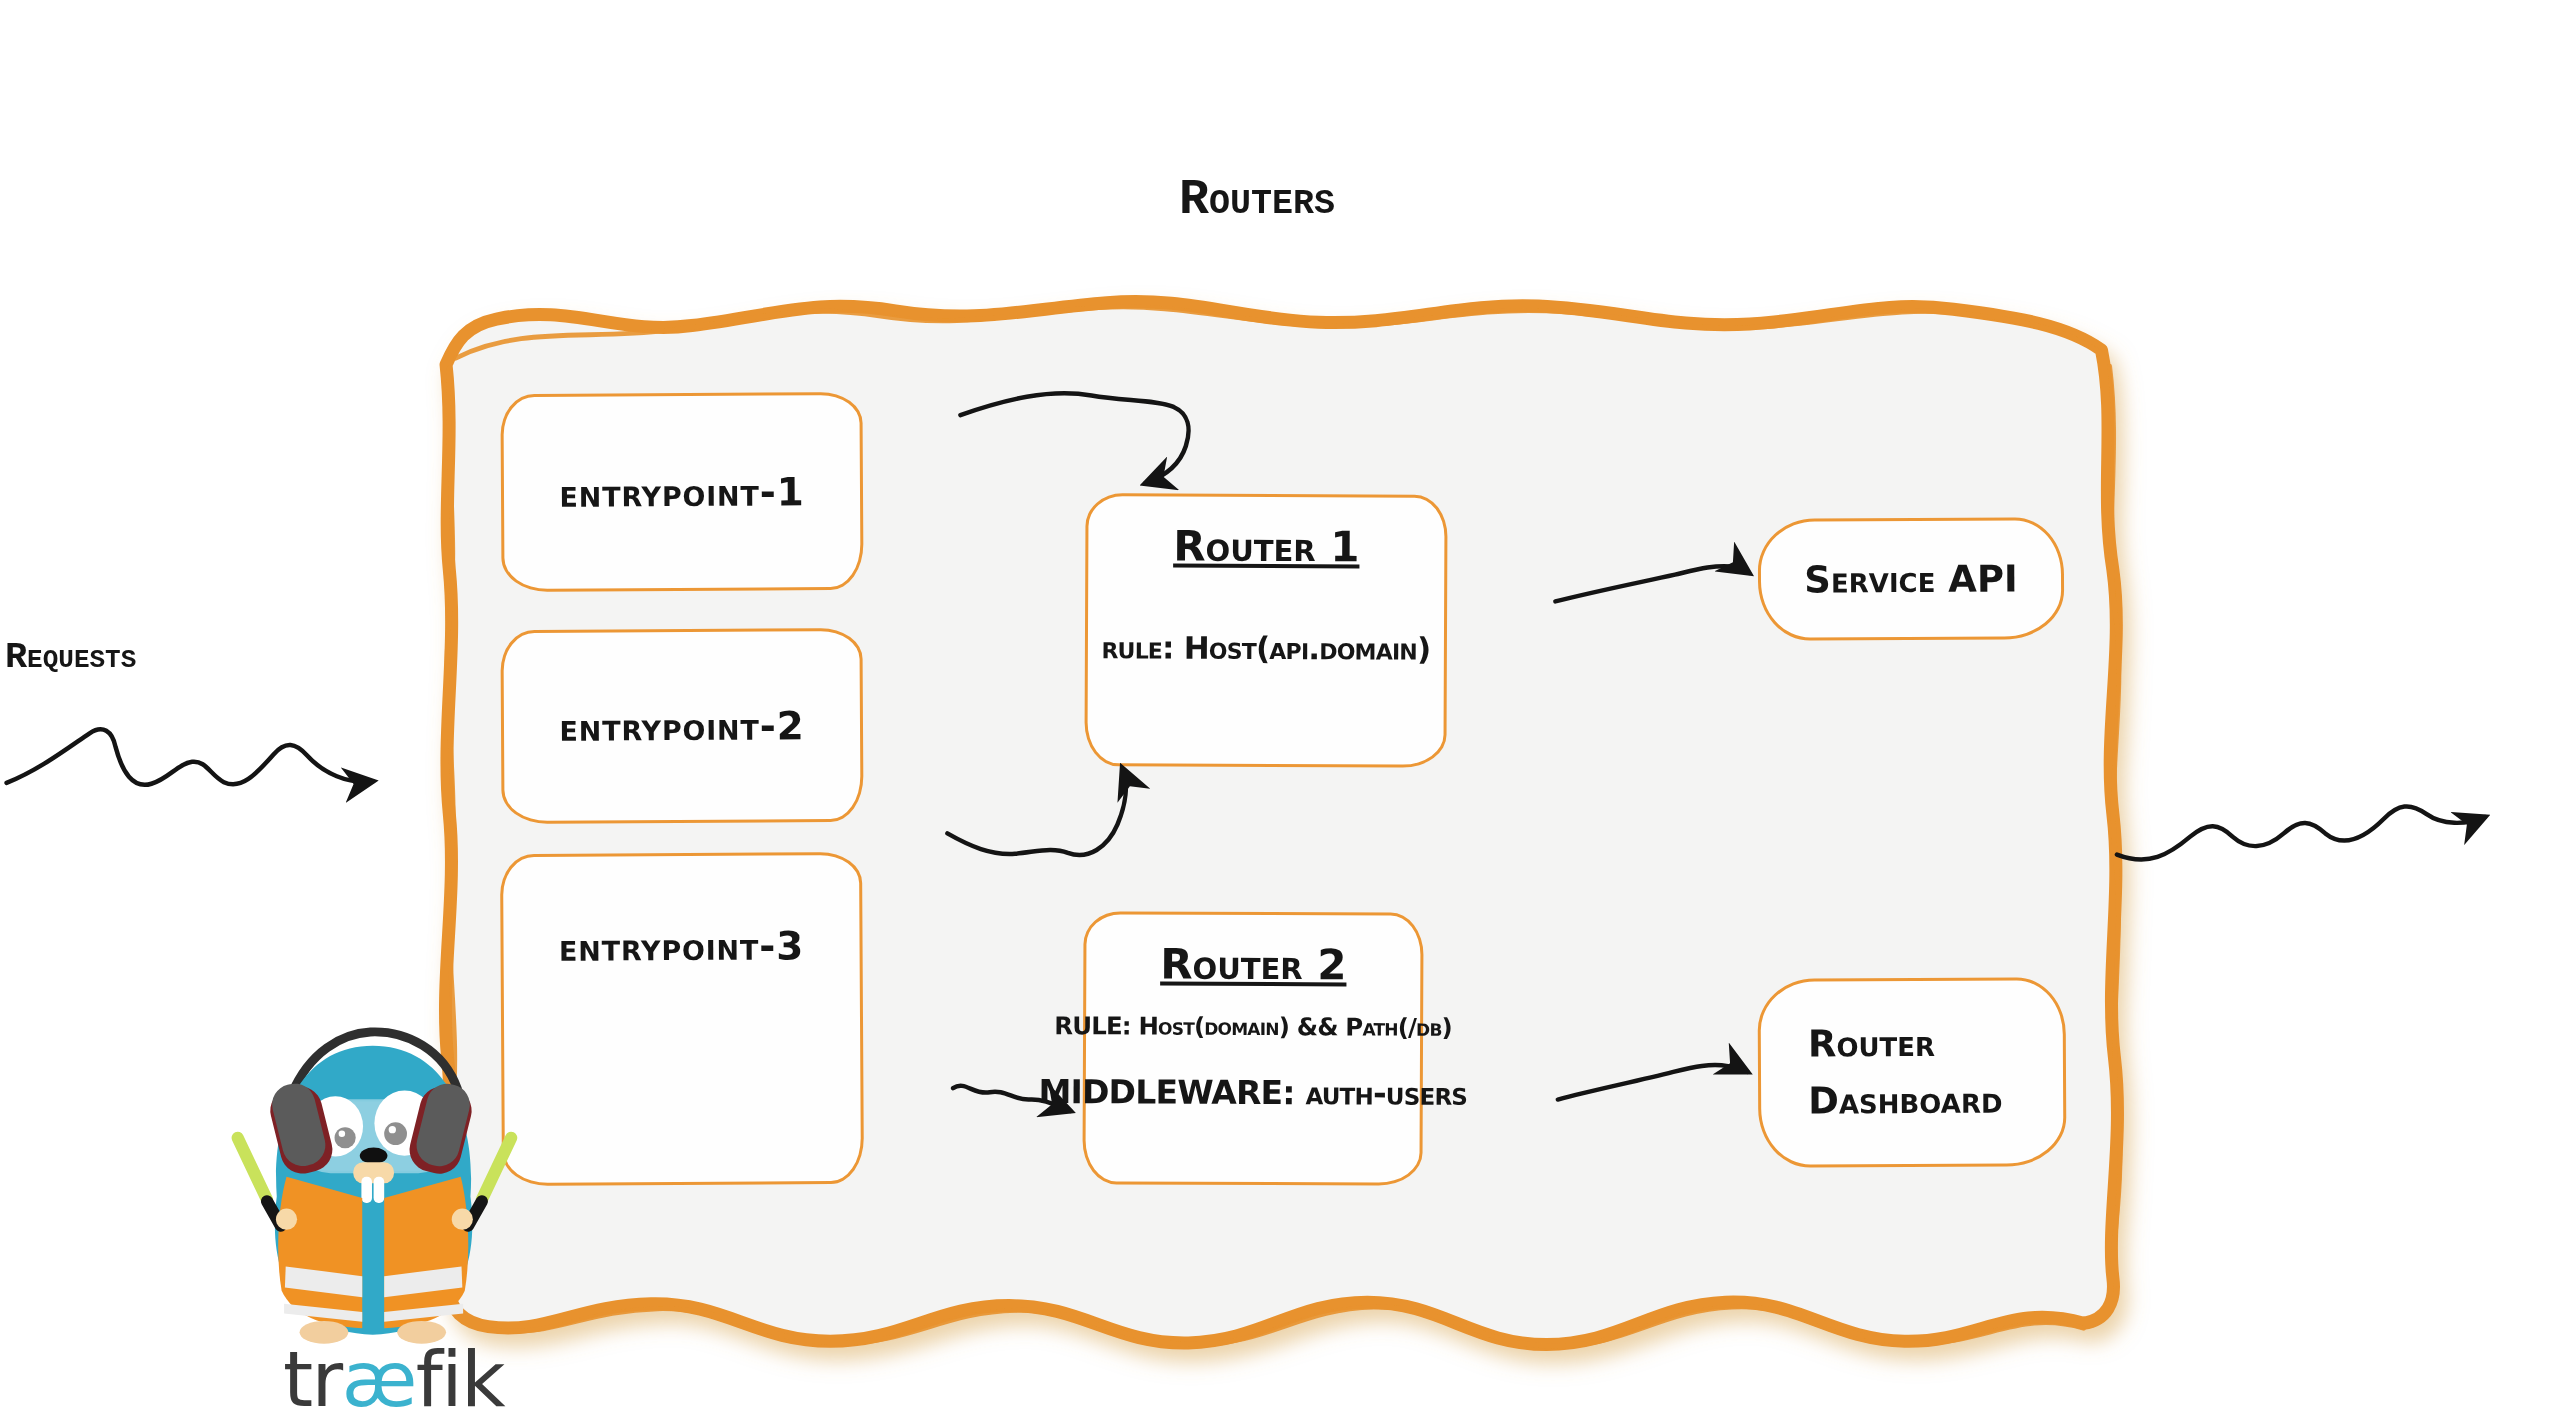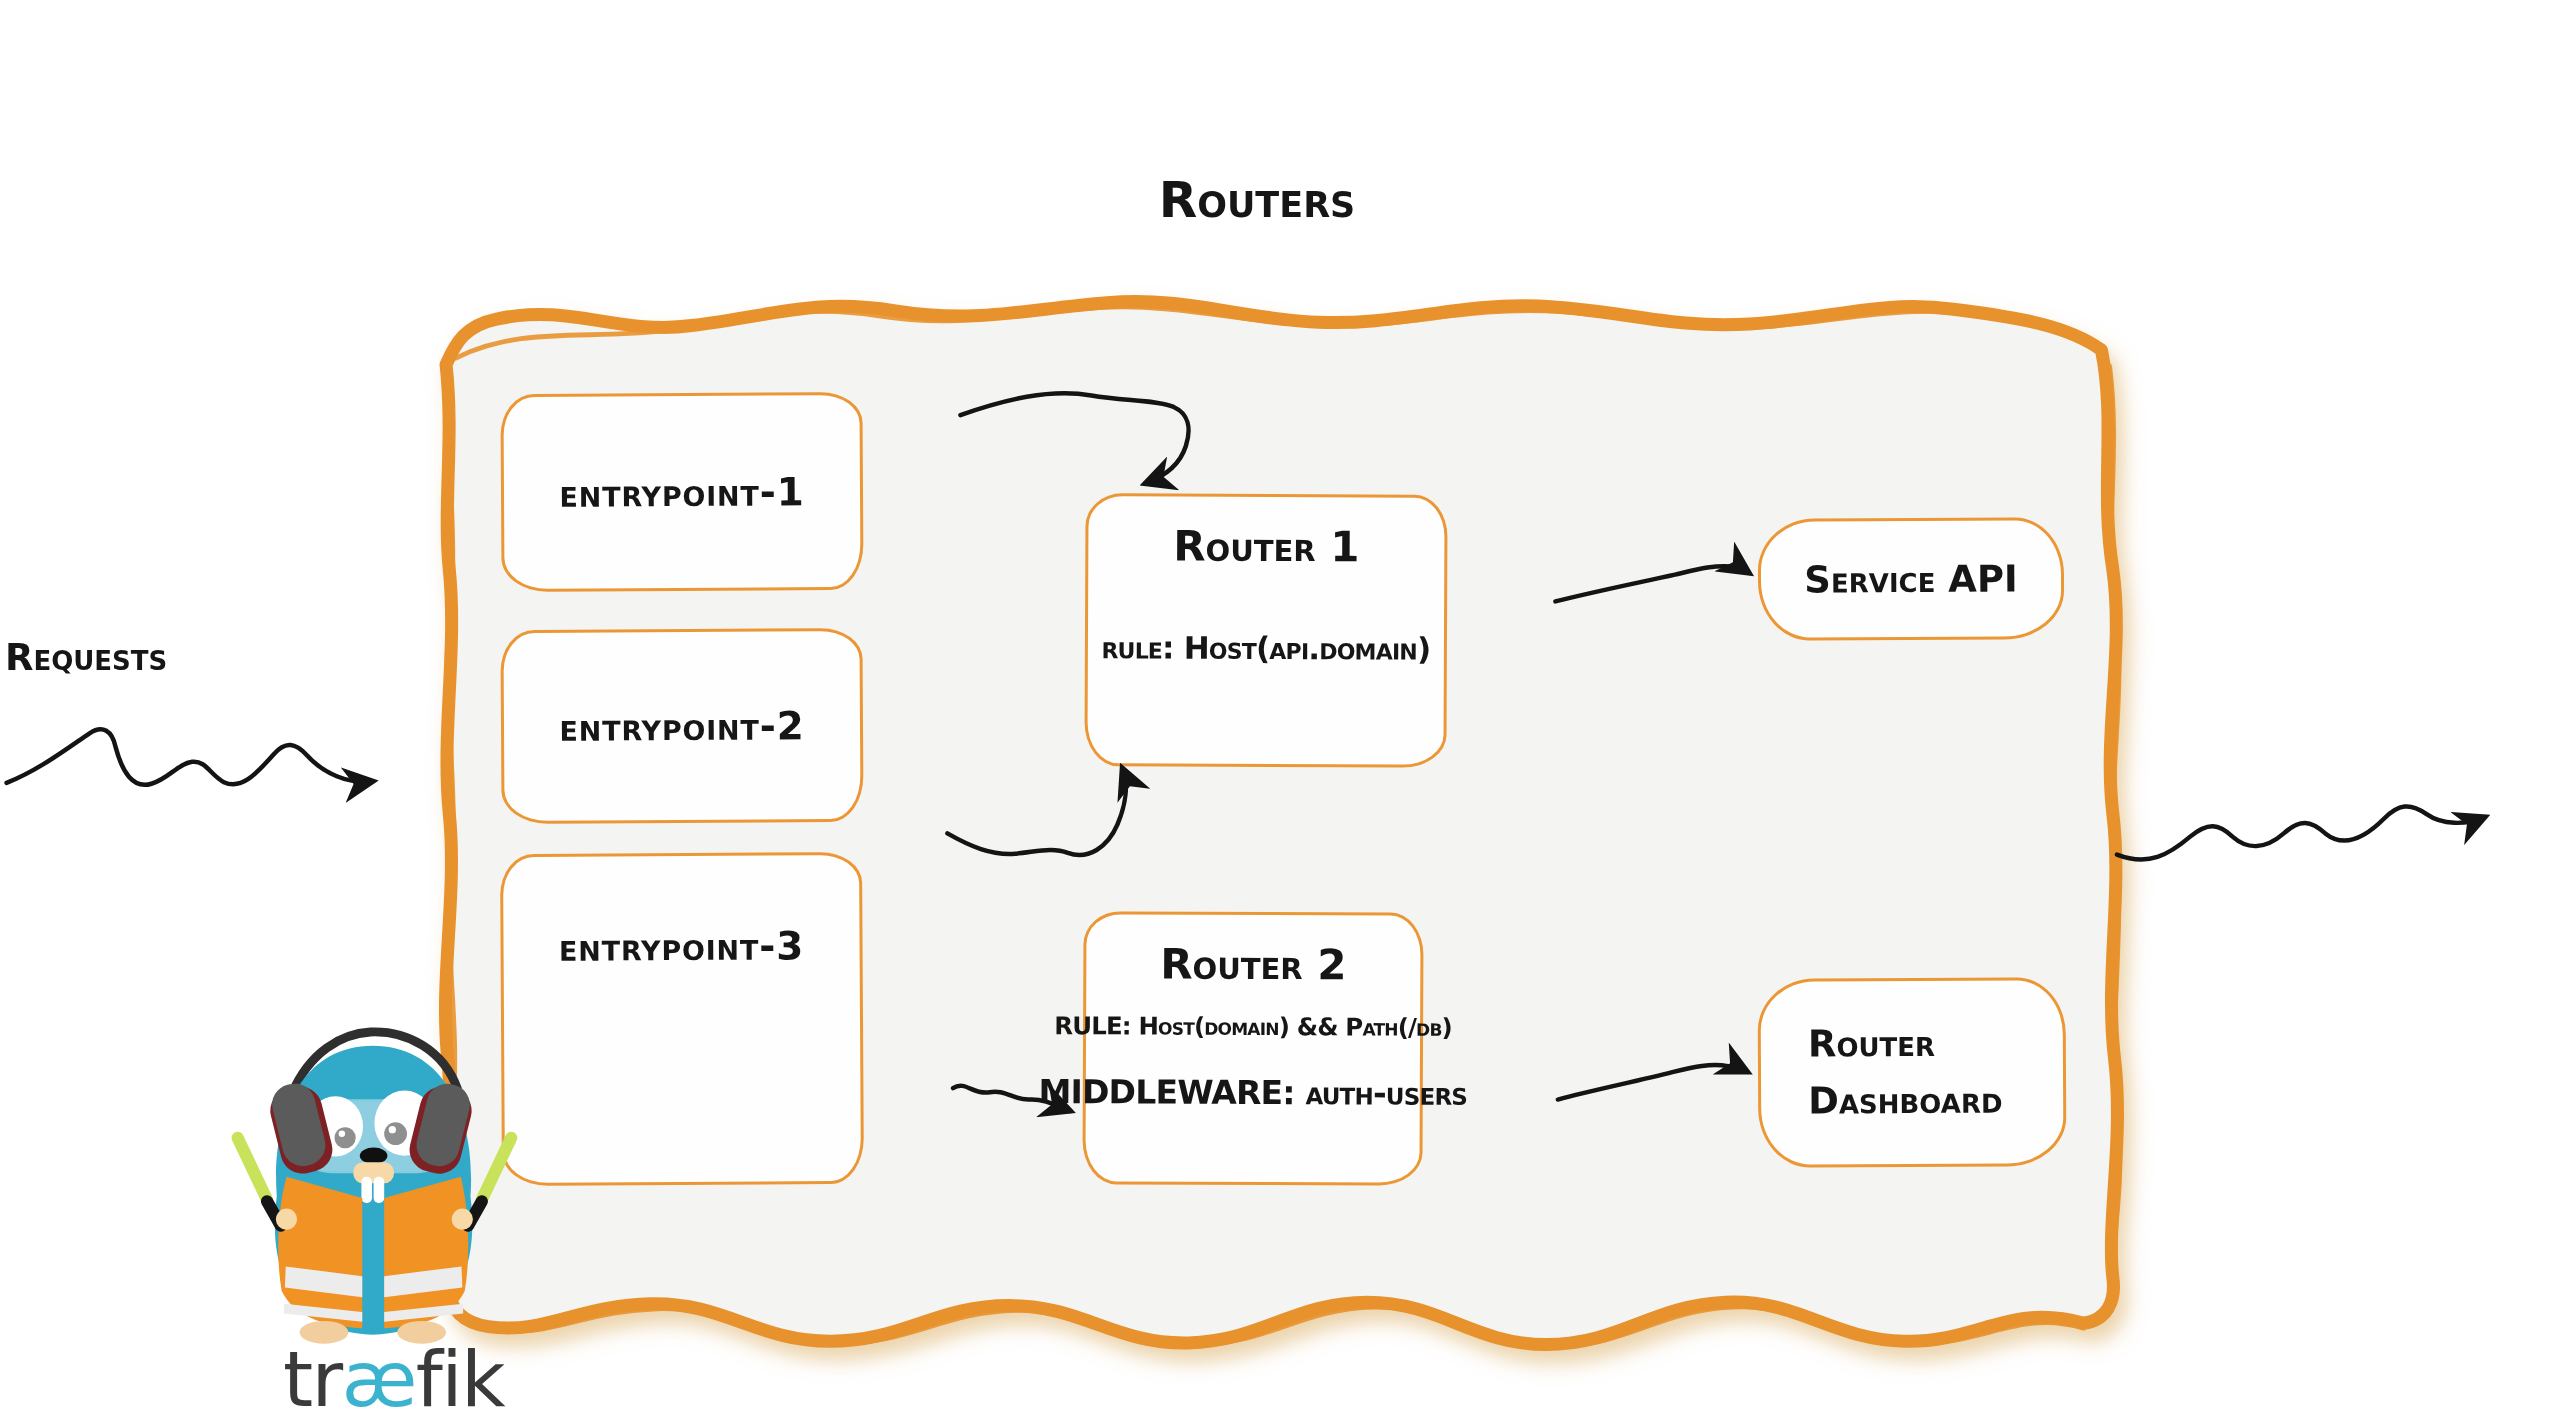--- a/index.html
+++ b/index.html
@@ -15,36 +15,36 @@
         display:flex;align-items:center;justify-content:center;box-sizing:border-box;}
   .entry{border-radius:34px 42px 33px 46px / 41px 31px 46px 34px;transform:rotate(-.35deg);}
   .router{border-radius:37px 33px 44px 34px / 33px 42px 33px 44px;transform:rotate(.25deg);
           flex-direction:column;align-items:center;justify-content:flex-start;}
   .service{border-radius:57px 49px 60px 52px / 52px 57px 49px 59px;transform:rotate(-.3deg);}
 
   .entry-label{font-size:39px;letter-spacing:0.8px;}
   #entrypoint-3-box{align-items:flex-start;}
   #entrypoint-3-box .entry-label{padding-top:68px;}
 
-  .router-title{font-size:42px;line-height:57px;}
+  .router-title{font-size:42px;line-height:57px;text-decoration:underline;}
   .router-rule{font-size:31px;line-height:46px;letter-spacing:-0.8px;white-space:nowrap;}
   #router-1-box{padding-top:21px;}
   #router-1-box .router-rule{margin-top:50px;}
   #router-2-box{padding-top:19.5px;}
   #router-2-box .router-title{line-height:59px;}
   #router-2-box .router-rule{font-size:24.4px;line-height:65px;}
   #router-2-box .router-mw{font-size:33px;line-height:67px;letter-spacing:-0.8px;white-space:nowrap;
                            font-variant:small-caps;font-weight:bold;}
 
   .service-label{font-size:37px;}
   #service-dashboard-box{flex-direction:column;align-items:flex-start;justify-content:center;
                          padding-left:47px;gap:6.5px;}
   #service-dashboard-box .service-label{line-height:50px;}
 
-  .floating{position:absolute;z-index:8;white-space:nowrap;}
+  .floating{position:absolute;z-index:8;white-space:nowrap;font-family:Liberation Mono, monospace;}
   #diagram-title{left:1127px;top:171px;width:260px;font-size:50px;text-align:center;}
   #requests-label{left:4.9px;top:636px;font-size:37px;}
   #calls-label{left:2126px;top:749px;font-size:34px;letter-spacing:-0.8px;}
 
   #wordmark{position:absolute;left:252px;top:1335px;width:283px;z-index:8;
             font-size:77px;font-weight:normal;text-align:center;color:#3A3A3A;
             letter-spacing:-1.6px;}
   #wordmark .ae{color:#3BB2CE;}
 </style>
 </head>

